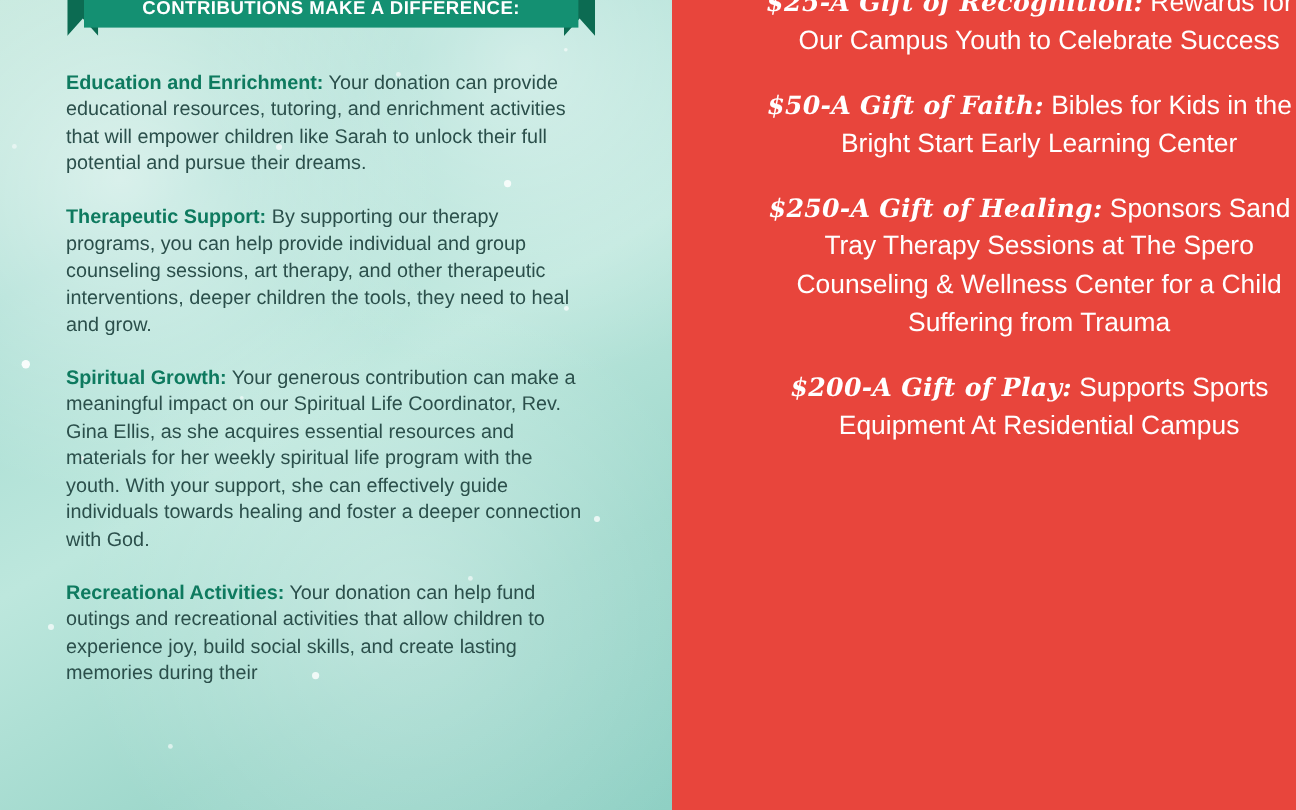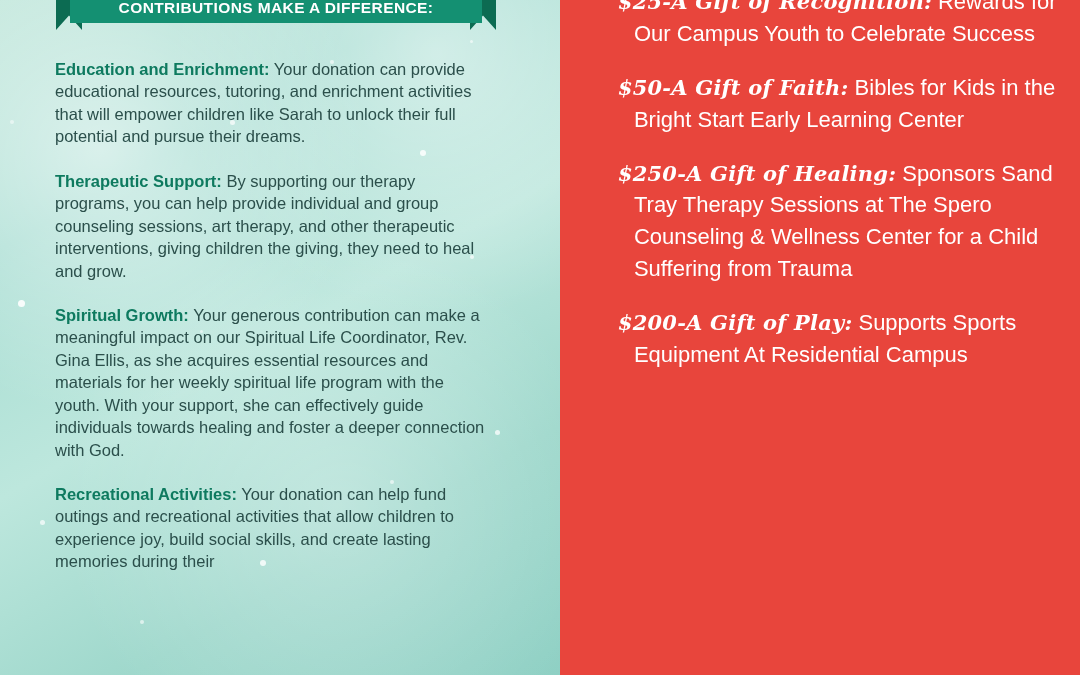--- a/index.html
+++ b/index.html
@@ -115,20 +115,21 @@
   }
 
   
   .right-panel {
     position: relative;
     width: 561px;
     height: 675px;
     background: #e8453c;
     overflow: hidden;
     padding: 0;
+    text-align: center;
   }
   .gift-list {
     position: absolute;
     top: -14px;
     left: 58px;
     width: 480px;
   }
   .gift-item {
     margin-bottom: 22px;
     color: #ffffff;
@@ -183,21 +184,21 @@
       </div>
     </div>
 
     <div class="left-content">
 
       <p class="para">
         <span class="lead">Education and Enrichment:</span><span class="body"> Your donation can provide educational resources, tutoring, and enrichment activities that will empower children like Sarah to unlock their full potential and pursue their dreams.</span>
       </p>
 
       <p class="para">
-        <span class="lead">Therapeutic Support:</span><span class="body"> By supporting our therapy programs, you can help provide individual and group counseling sessions, art therapy, and other therapeutic interventions, giving children the giving, they need to heal and grow.</span>
+        <span class="lead">Therapeutic Support:</span><span class="body"> By supporting our therapy programs, you can help provide individual and group counseling sessions, art therapy, and other therapeutic interventions, deeper children the tools, they need to heal and grow.</span>
       </p>
 
       <p class="para">
         <span class="lead">Spiritual Growth:</span><span class="body"> Your generous contribution can make a meaningful impact on our Spiritual Life Coordinator, Rev. Gina Ellis, as she acquires essential resources and materials for her weekly spiritual life program with the youth. With your support, she can effectively guide individuals towards healing and foster a deeper connection with God.</span>
       </p>
 
       <p class="para">
         <span class="lead">Recreational Activities:</span><span class="body"> Your donation can help fund outings and recreational activities that allow children to experience joy, build social skills, and create lasting memories during their</span>
       </p>
 

